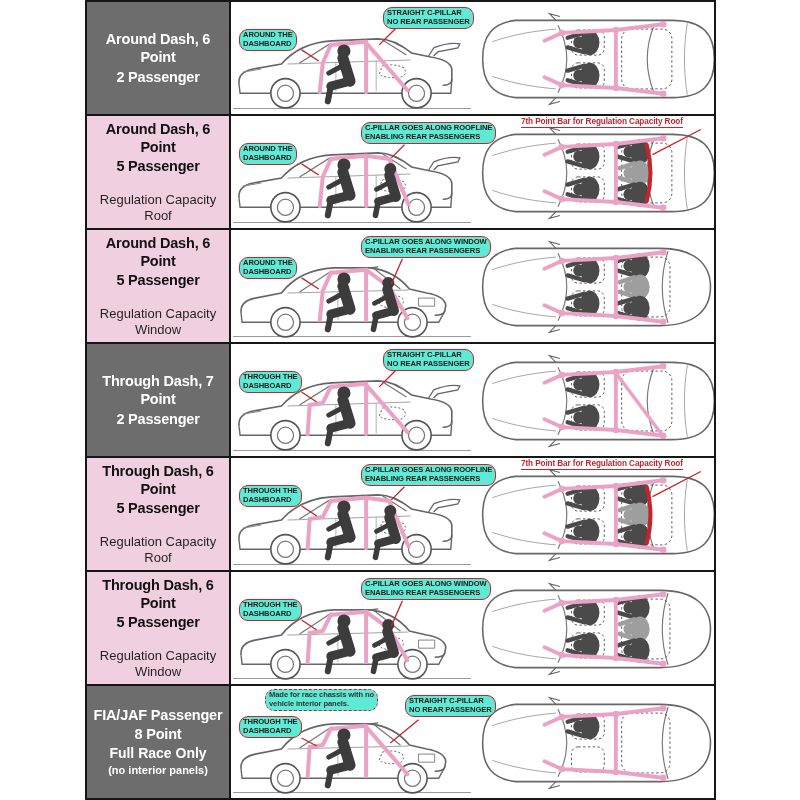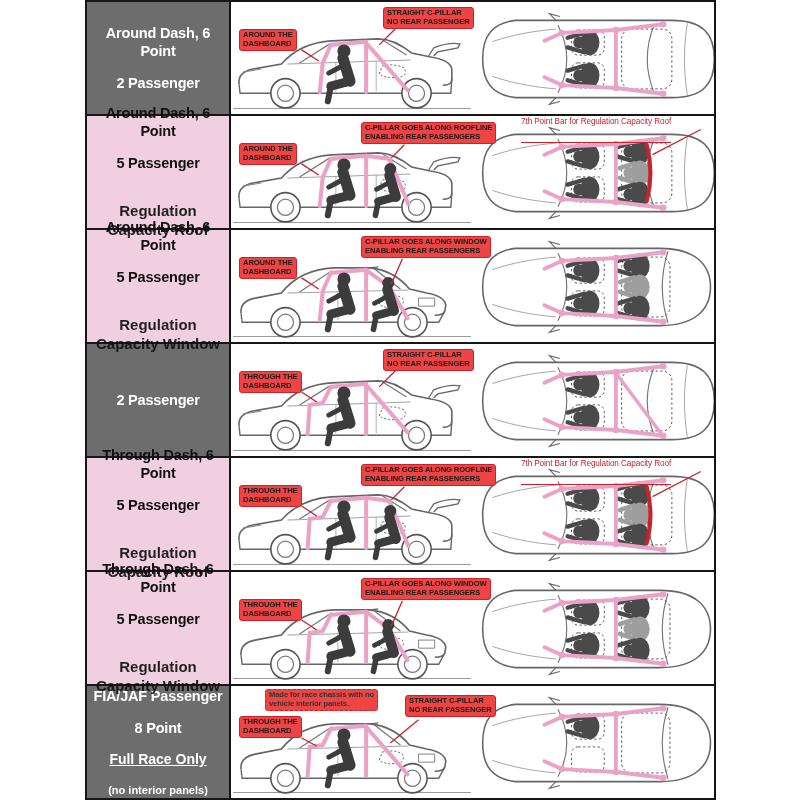--- a/index.html
+++ b/index.html
@@ -6,41 +6,41 @@
   body{width:800px;height:800px;position:relative;overflow:hidden;
        font-family:"Liberation Sans",sans-serif;-webkit-font-smoothing:antialiased;}
 
   .spec-table{position:absolute;left:85px;top:0;width:631px;height:800px;
     border:2px solid #161616;box-sizing:border-box;display:flex;flex-direction:column;background:#fff;}
   .row{flex:1;display:flex;border-bottom:2px solid #161616;min-height:0;}
   .row:last-child{border-bottom:none;}
 
   .label-cell{width:132px;flex:0 0 132px;border-right:2px solid #161616;
     display:flex;flex-direction:column;justify-content:center;align-items:center;
-    text-align:center;padding:0 5px;box-sizing:content-box;gap:14px;}
+    text-align:center;padding:0 5px;box-sizing:content-box;gap:1px;}
   .label-cell.gray{background:#6d6d6d;color:#ffffff;}
   .label-cell.pink{background:#f0d0e0;color:#111;}
   .lbl{line-height:1.25;}
   .lbl:empty{display:none;}
   .b1,.b2{font-weight:bold;font-size:14.5px;letter-spacing:-0.2px;}
-  .s3{font-size:15px;font-weight:bold;opacity:.92;margin-top:16px;}
+  .s3{font-size:13px;font-weight:normal;opacity:.92;margin-top:16px;}
   .s4{font-size:11px;font-weight:bold;margin-top:1px;}
-  .row.r7 .s3{font-size:14px;font-weight:bold;opacity:1;margin-top:0;text-decoration:underline;}
+  .row.r7 .s3{font-size:14px;font-weight:bold;opacity:1;margin-top:0;}
 
   .diagram-cell{flex:1;position:relative;background:#fff;overflow:hidden;}
   svg.side{position:absolute;left:0;top:1px;width:242px;height:112px;}
   svg.top{position:absolute;left:242px;top:1px;width:251px;height:112px;}
 
-  .ann{position:absolute;background:#ef4444;border:1.5px solid #c4242b;border-radius:3px;
+  .ann{position:absolute;background:#5eead4;border:1.5px solid #c4242b;border-radius:9px;
     padding:1px 3px;font-size:7.6px;font-weight:bold;line-height:1.18;color:#1a1a1a;
     white-space:nowrap;z-index:4;letter-spacing:-0.1px;}
   .ann span{display:block;}
   .ann.race{border:1.3px dashed #c4242b;font-weight:bold;color:#333;}
-  .topnote{position:absolute;z-index:4;color:#c4242b;font-size:8.2px;font-weight:normal;
-    white-space:nowrap;border-bottom:1.3px solid #c4242b;padding-bottom:16px;letter-spacing:-0.1px;}
+  .topnote{position:absolute;z-index:4;color:#c4242b;font-size:8.2px;font-weight:bold;
+    white-space:nowrap;border-bottom:1.3px solid #c4242b;padding-bottom:1px;letter-spacing:-0.1px;}
   .leader{stroke:#c4242b;stroke-width:1.3;fill:none;}
 </style>
 </head>
 <body>
 
 <svg width="0" height="0" style="position:absolute" aria-hidden="true">
 <defs>
   <g id="sedanSide">
     <path d="M2,104 L238,104" stroke="#9a9a9a" stroke-width="1" fill="none"></path>
     <path d="M8,80 C7,72 12,67 22,65 L50,60 C64,44 82,38 100,37 L146,35 C158,35 169,41 179,49 L198,53 C211,55 218,59 219,65 L219,75 C219,79 215,81 210,81" fill="none" stroke="#666" stroke-width="1.6"></path>
@@ -258,20 +258,21 @@
       </div>
       <div class="ann" style="left:130px;top:6px">
         <span>C-PILLAR GOES ALONG WINDOW</span>
           <span>ENABLING REAR PASSENGERS</span>
       </div>
     </div>
   </div>
 
   <div class="row">
     <div class="label-cell gray">
+      <div class="lbl b1">Through Dash, 7 Point</div>
       <div class="lbl b2">2 Passenger</div>
     </div>
     <div class="diagram-cell">
       <svg class="side" viewBox="0 0 240 110">
         <use href="#sedanSide"></use>
         <use href="#cageCore"></use>
           <use href="#aThrough"></use>
           <use href="#cStraight"></use>
         <use href="#figSide" transform="translate(112,47)"></use>
         <path class="leader" d="M70,46 L85,56"></path>

